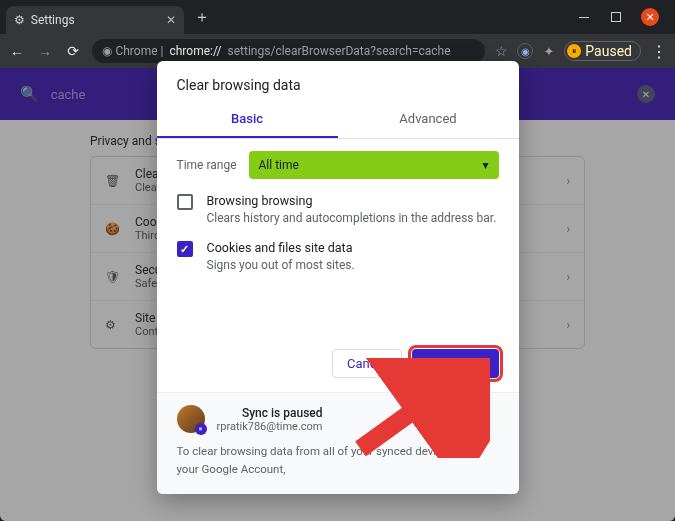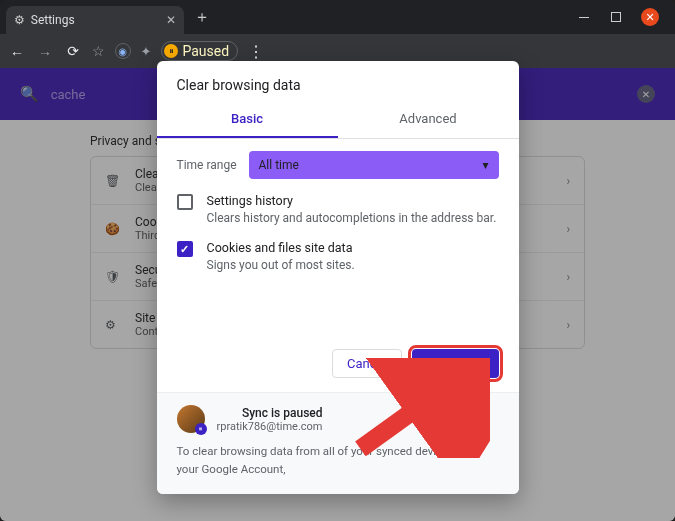--- a/index.html
+++ b/index.html
@@ -57,21 +57,21 @@
 
   
   .dialog { position: absolute; top: 61px; left: 50%; transform: translateX(-50%); width: 362px; background: #fff; border-radius: 6px; box-shadow: 0 8px 24px rgba(0,0,0,0.3); overflow: hidden; }
   .dlg-title { padding: 16px 20px 8px; font-size: 14px; color: #202124; }
   .dlg-tabs { display: flex; border-bottom: 1px solid #e0e0e0; }
   .dlg-tab { flex: 1; text-align: center; padding: 10px 0; font-size: 13px; color: #5f6368; cursor: pointer; }
   .dlg-tab.active { color: #3c22c4; border-bottom: 2px solid #3c22c4; font-weight: 500; }
   .dlg-body { padding: 12px 20px 4px; }
   .time-row { display: flex; align-items: center; gap: 12px; margin-bottom: 14px; }
   .time-label { font-size: 12px; color: #5f6368; }
-  .time-select { flex: 1; background: #8b5cf6; border: none; border-radius: 4px; padding: 7px 10px; font-size: 12px; color: #202124; display: flex; justify-content: space-between; align-items: center; cursor: pointer; }
+  .time-select { flex: 1; background: #84cc16; border: none; border-radius: 4px; padding: 7px 10px; font-size: 12px; color: #202124; display: flex; justify-content: space-between; align-items: center; cursor: pointer; }
   .opt-row { display: flex; gap: 14px; margin-bottom: 14px; }
   .cb { width: 16px; height: 16px; border: 2px solid #5f6368; border-radius: 2px; display: flex; align-items: center; justify-content: center; flex-shrink: 0; margin-top: 1px; cursor: pointer; }
   .cb.checked { background: #3c22c4; border-color: #3c22c4; }
   .cb.checked::after { content: "✓"; color: #fff; font-size: 11px; font-weight: bold; }
   .opt-title { font-size: 12.5px; color: #202124; margin-bottom: 2px; }
   .opt-desc { font-size: 12px; color: #5f6368; line-height: 1.35; }
   .dlg-space { height: 50px; }
   .dlg-actions { display: flex; justify-content: flex-end; gap: 10px; padding: 8px 20px 14px; }
   .btn { padding: 6px 14px; border-radius: 4px; font-size: 13px; cursor: pointer; border: none; }
   .btn-cancel { background: #fff; color: #3c22c4; border: 1px solid #dadce0; }
@@ -105,20 +105,25 @@
         <span class="wc-max"></span>
       </span>
     <span class="wc-close">✕</span>
   </div>
 </div>
 
 <div class="addrbar">
   <span class="nav-icon active">←</span>
   <span class="nav-icon">→</span>
   <span class="nav-icon active">⟳</span>
+  <div class="url-box">
+    <span class="url-prefix">◉ <span>Chrome</span> |</span>
+    <span class="url-host">chrome://</span>
+      <span class="url-path">settings/clearBrowserData?search=cache</span>
+  </div>
   <div class="addr-actions">
     <span class="star">☆</span>
     <span class="circ-icon">◉</span>
     <span class="puzzle">✦</span>
     <span class="paused-chip">
       <span class="paused-dot">⏸</span>
       <span class="paused-txt">Paused</span>
     </span>
     <span class="menu-dots">⋮</span>
   </div>
@@ -181,21 +186,21 @@
     <div class="time-row">
       <span class="time-label">Time range</span>
       <div class="time-select">
         <span>All time</span>
         <span>▾</span>
       </div>
     </div>
     <div class="opt-row">
       <div class="cb"></div>
       <div>
-        <div class="opt-title">Settings history</div>
+        <div class="opt-title">Browsing browsing</div>
         <div class="opt-desc">Clears history and autocompletions in the address bar.</div>
       </div>
     </div>
     <div class="opt-row">
       <div class="cb checked"></div>
       <div>
         <div class="opt-title">Cookies and files site data</div>
         <div class="opt-desc">Signs you out of most sites.</div>
       </div>
     </div>

